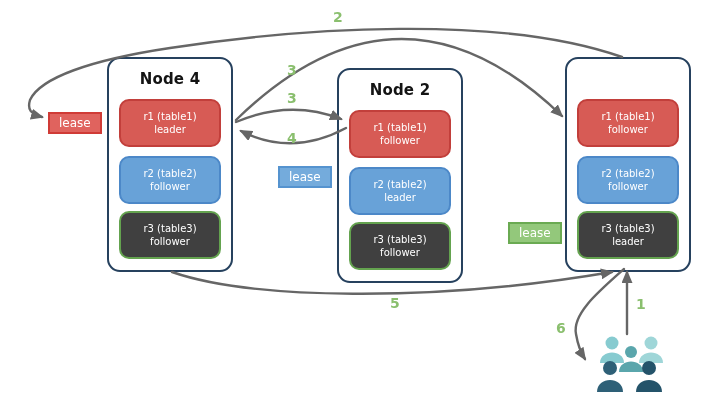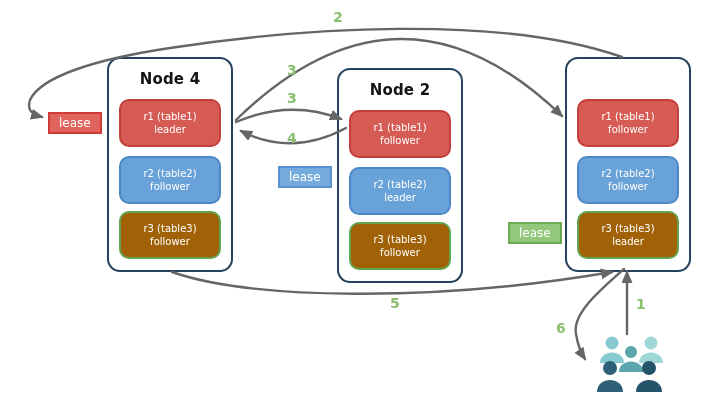--- a/index.html
+++ b/index.html
@@ -19,21 +19,21 @@
     letter-spacing:.2px;
   }
   .replica{
     position:absolute;left:10px;width:102px;height:48px;border-radius:10px;
     border:2px solid;box-sizing:border-box;color:#fff;font-size:10px;text-align:center;
     display:flex;flex-direction:column;justify-content:center;line-height:1.32;
   }
   .pos0{top:40px}.pos1{top:97px}.pos2{top:152px}
   .red{background:#d75b55;border-color:#c23f3b;}
   .blue{background:#68a2d8;border-color:#4c88c8;}
-  .green{background:#a16207;border-color:#64a34f;}
+  .green{background:#404040;border-color:#64a34f;}
   .lease{
     position:absolute;height:22px;border-radius:0;border:2px solid;color:#fff;
     font-size:12px;display:flex;align-items:center;justify-content:center;
     box-sizing:border-box;z-index:3;padding:0 9px;
   }
   #lease-red{left:48px;top:112px;background:#e0635e;border-color:#d03b36;}
   #lease-blue{left:278px;top:166px;background:#74abdc;border-color:#5593cf;}
   #lease-green{left:508px;top:222px;background:#93c87b;border-color:#6aaa52;}
   .step{
     position:absolute;color:#8abf6e;font-weight:bold;font-size:14px;z-index:3;

